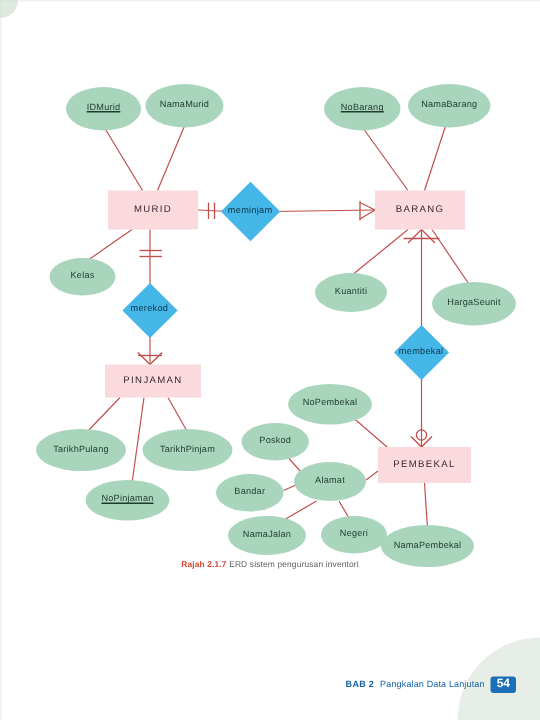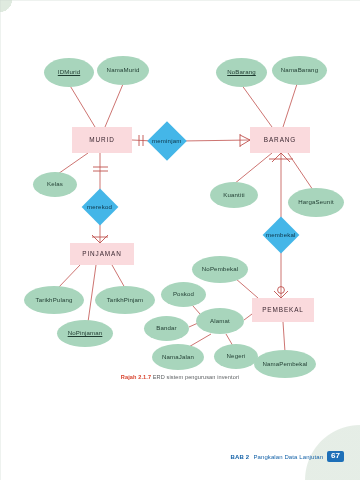--- a/index.html
+++ b/index.html
@@ -243,16 +243,16 @@
   </div>
 
   <div id="caption">
     <span class="fig">Rajah 2.1.7</span>
     <span class="cap">ERD sistem pengurusan inventori</span>
   </div>
 
   <div id="footer">
     <span class="bab">BAB 2</span>
     <span class="chap">Pangkalan Data Lanjutan</span>
-    <span class="pageno">67</span>
+    <span class="pageno">54</span>
   </div>
 
 </div>
 
 </body></html>

